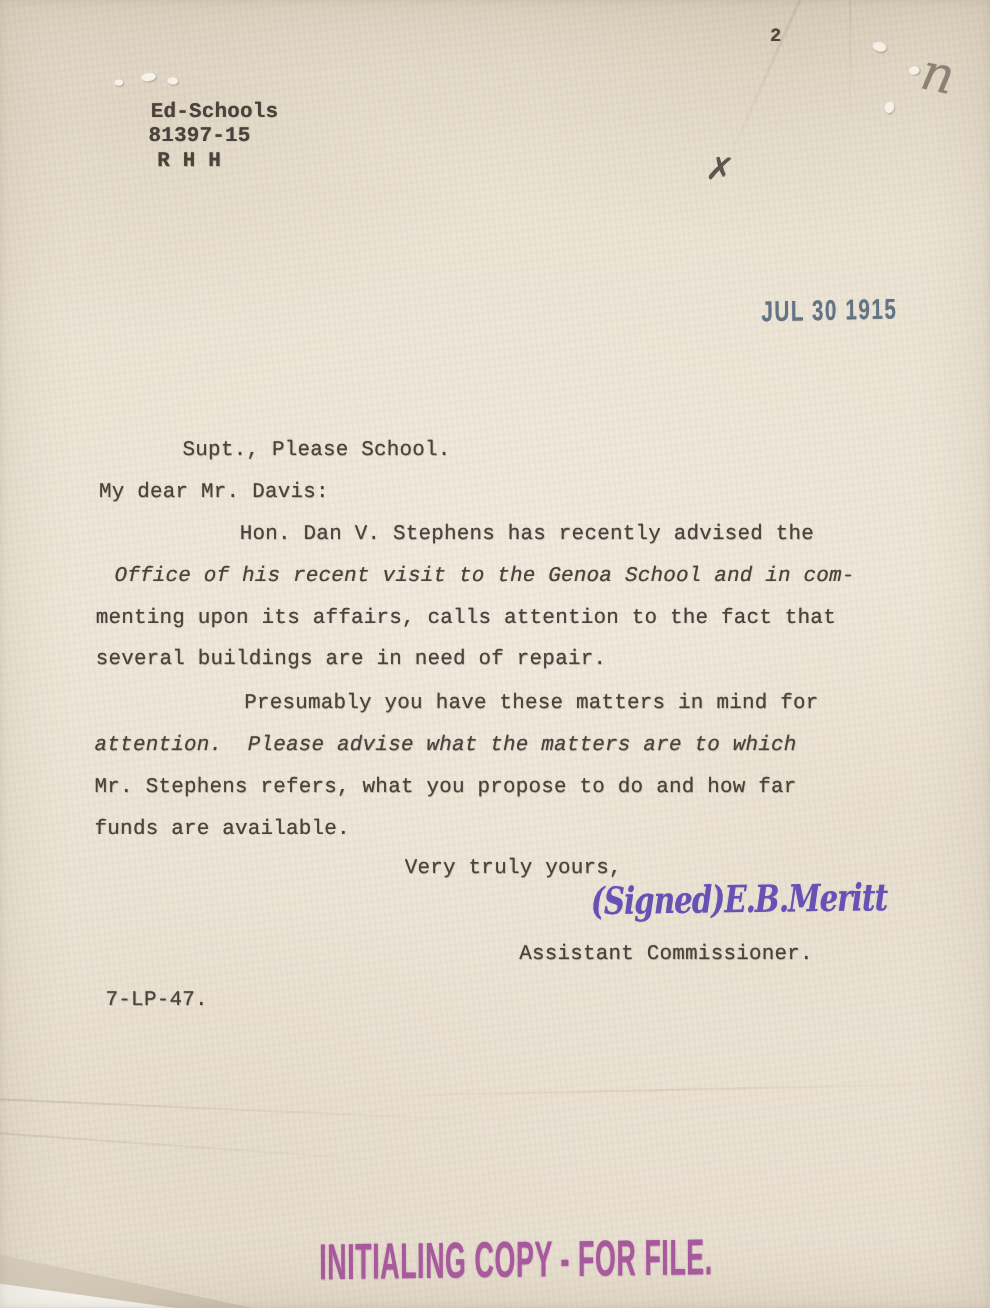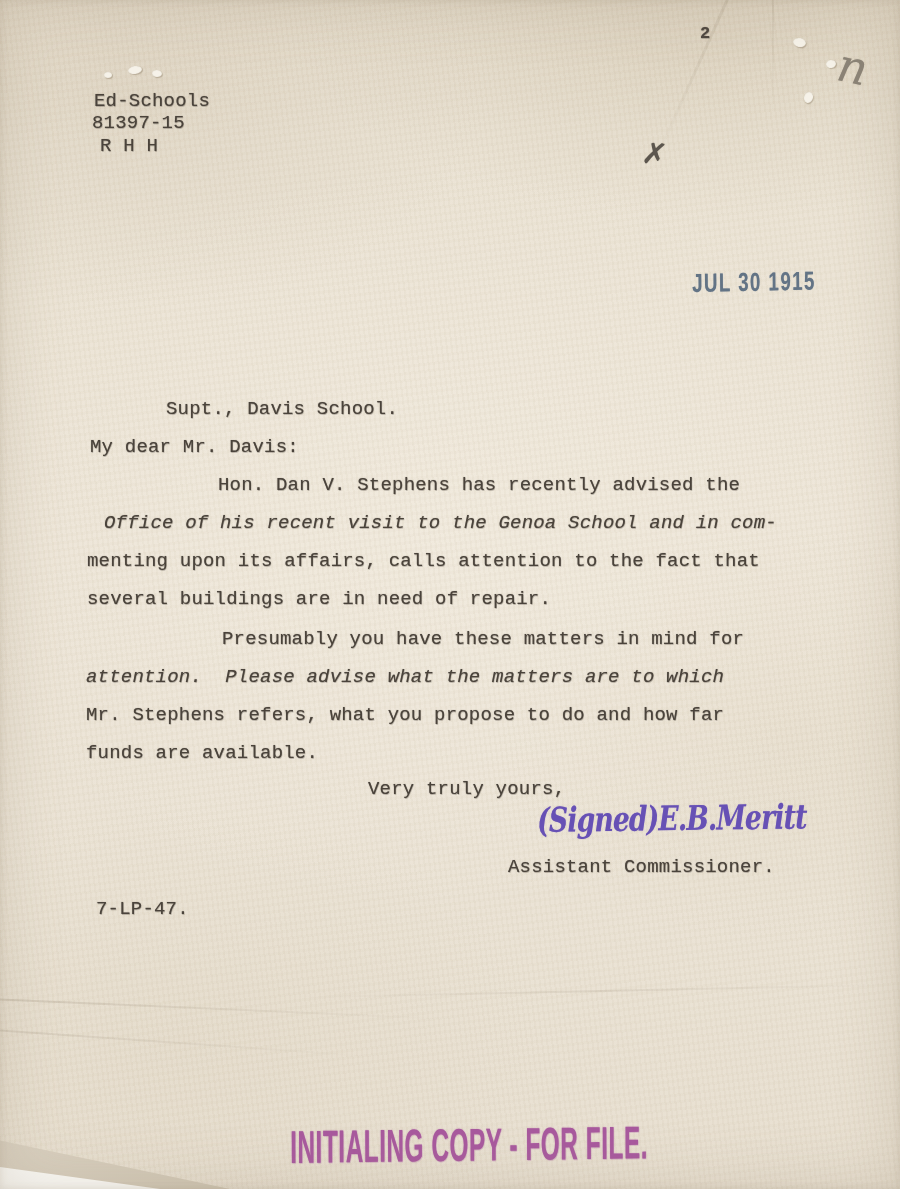--- a/index.html
+++ b/index.html
@@ -33,21 +33,21 @@
     box-shadow: inset 0 0 60px rgba(150,135,110,0.25), inset 0 0 8px rgba(150,135,110,0.2);
   }
   .tw {
     position: absolute;
     color: #4a433b;
     font-size: 19px;
     letter-spacing: 0.2px;
     white-space: pre;
     text-shadow: 0 0 1px rgba(74,67,59,0.55), 0.5px 0.5px 0.5px rgba(74,67,59,0.25);
   }
-  .tw-bold { font-weight: normal; }
+  .tw-bold { font-weight: bold; margin-left: 43px; }
   .page-num { font-size: 17px; font-weight: bold; color: #4d463f; }
   .date-stamp {
     position: absolute;
     font-family: "Liberation Sans", sans-serif;
     font-weight: bold;
     font-size: 26px;
     color: #51657b;
     letter-spacing: 2px;
     white-space: pre;
     transform: scaleX(0.72) rotate(-0.8deg);
@@ -138,38 +138,38 @@
     <span class="tw tw-bold" style="left:92px; top:112px;text-align:right;">81397-15</span>
     <span class="tw tw-bold" style="left:100px; top:135px;">R H H</span>
   </div>
 
   <span class="tw page-num" style="left:700px; top:24px;">2</span>
   <span class="pencil pencil-n" style="left:838px; top:40px;">n</span>
   <span class="pencil pencil-x" style="left:642px; top:136px;">✗</span>
 
   <span class="date-stamp" style="left:692px; top:268px;">JUL 30 1915</span>
 
-  <span class="tw" style="left:166px; top:398px;">Supt., Davis School.</span>
+  <span class="tw" style="left:166px; top:398px;">Supt., Please School.</span>
   <span class="tw" style="left:90px; top:436px;text-align:right;">My dear Mr. Davis:</span>
 
   <div>
     <span class="tw" style="left:218px; top:474px;">Hon. Dan V. Stephens has recently advised the</span>
     <span class="tw" style="left:104px;  top:512px;font-style:italic;">Office of his recent visit to the Genoa School and in com-</span>
     <span class="tw" style="left:87px;  top:550px;">menting upon its affairs, calls attention to the fact that</span>
     <span class="tw" style="left:87px;  top:588px;">several buildings are in need of repair.</span>
   </div>
 
   <div>
     <span class="tw" style="left:222px; top:628px;">Presumably you have these matters in mind for</span>
     <span class="tw" style="left:86px;  top:666px;font-style:italic;">attention.  Please advise what the matters are to which</span>
     <span class="tw" style="left:86px;  top:704px;">Mr. Stephens refers, what you propose to do and how far</span>
     <span class="tw" style="left:86px;  top:742px;">funds are available.</span>
   </div>
 
   <span class="tw" style="left:368px; top:778px;text-align:right;">Very truly yours,</span>
   <span class="sig-stamp" style="left:537px; top:800px;">(Signed)E.B.Meritt</span>
-  <span class="tw" style="left:472px; top:856px;margin-left:36px;">Assistant Commissioner.</span>
+  <span class="tw" style="left:472px; top:856px;">Assistant Commissioner.</span>
   <span class="tw" style="left:96px; top:898px;">7-LP-47.</span>
 
   <span class="footer-stamp" style="left:290px; top:1120px;">INITIALING COPY - FOR FILE.</span>
 
   <div class="vignette"></div>
 </div>
 
 </body></html>

